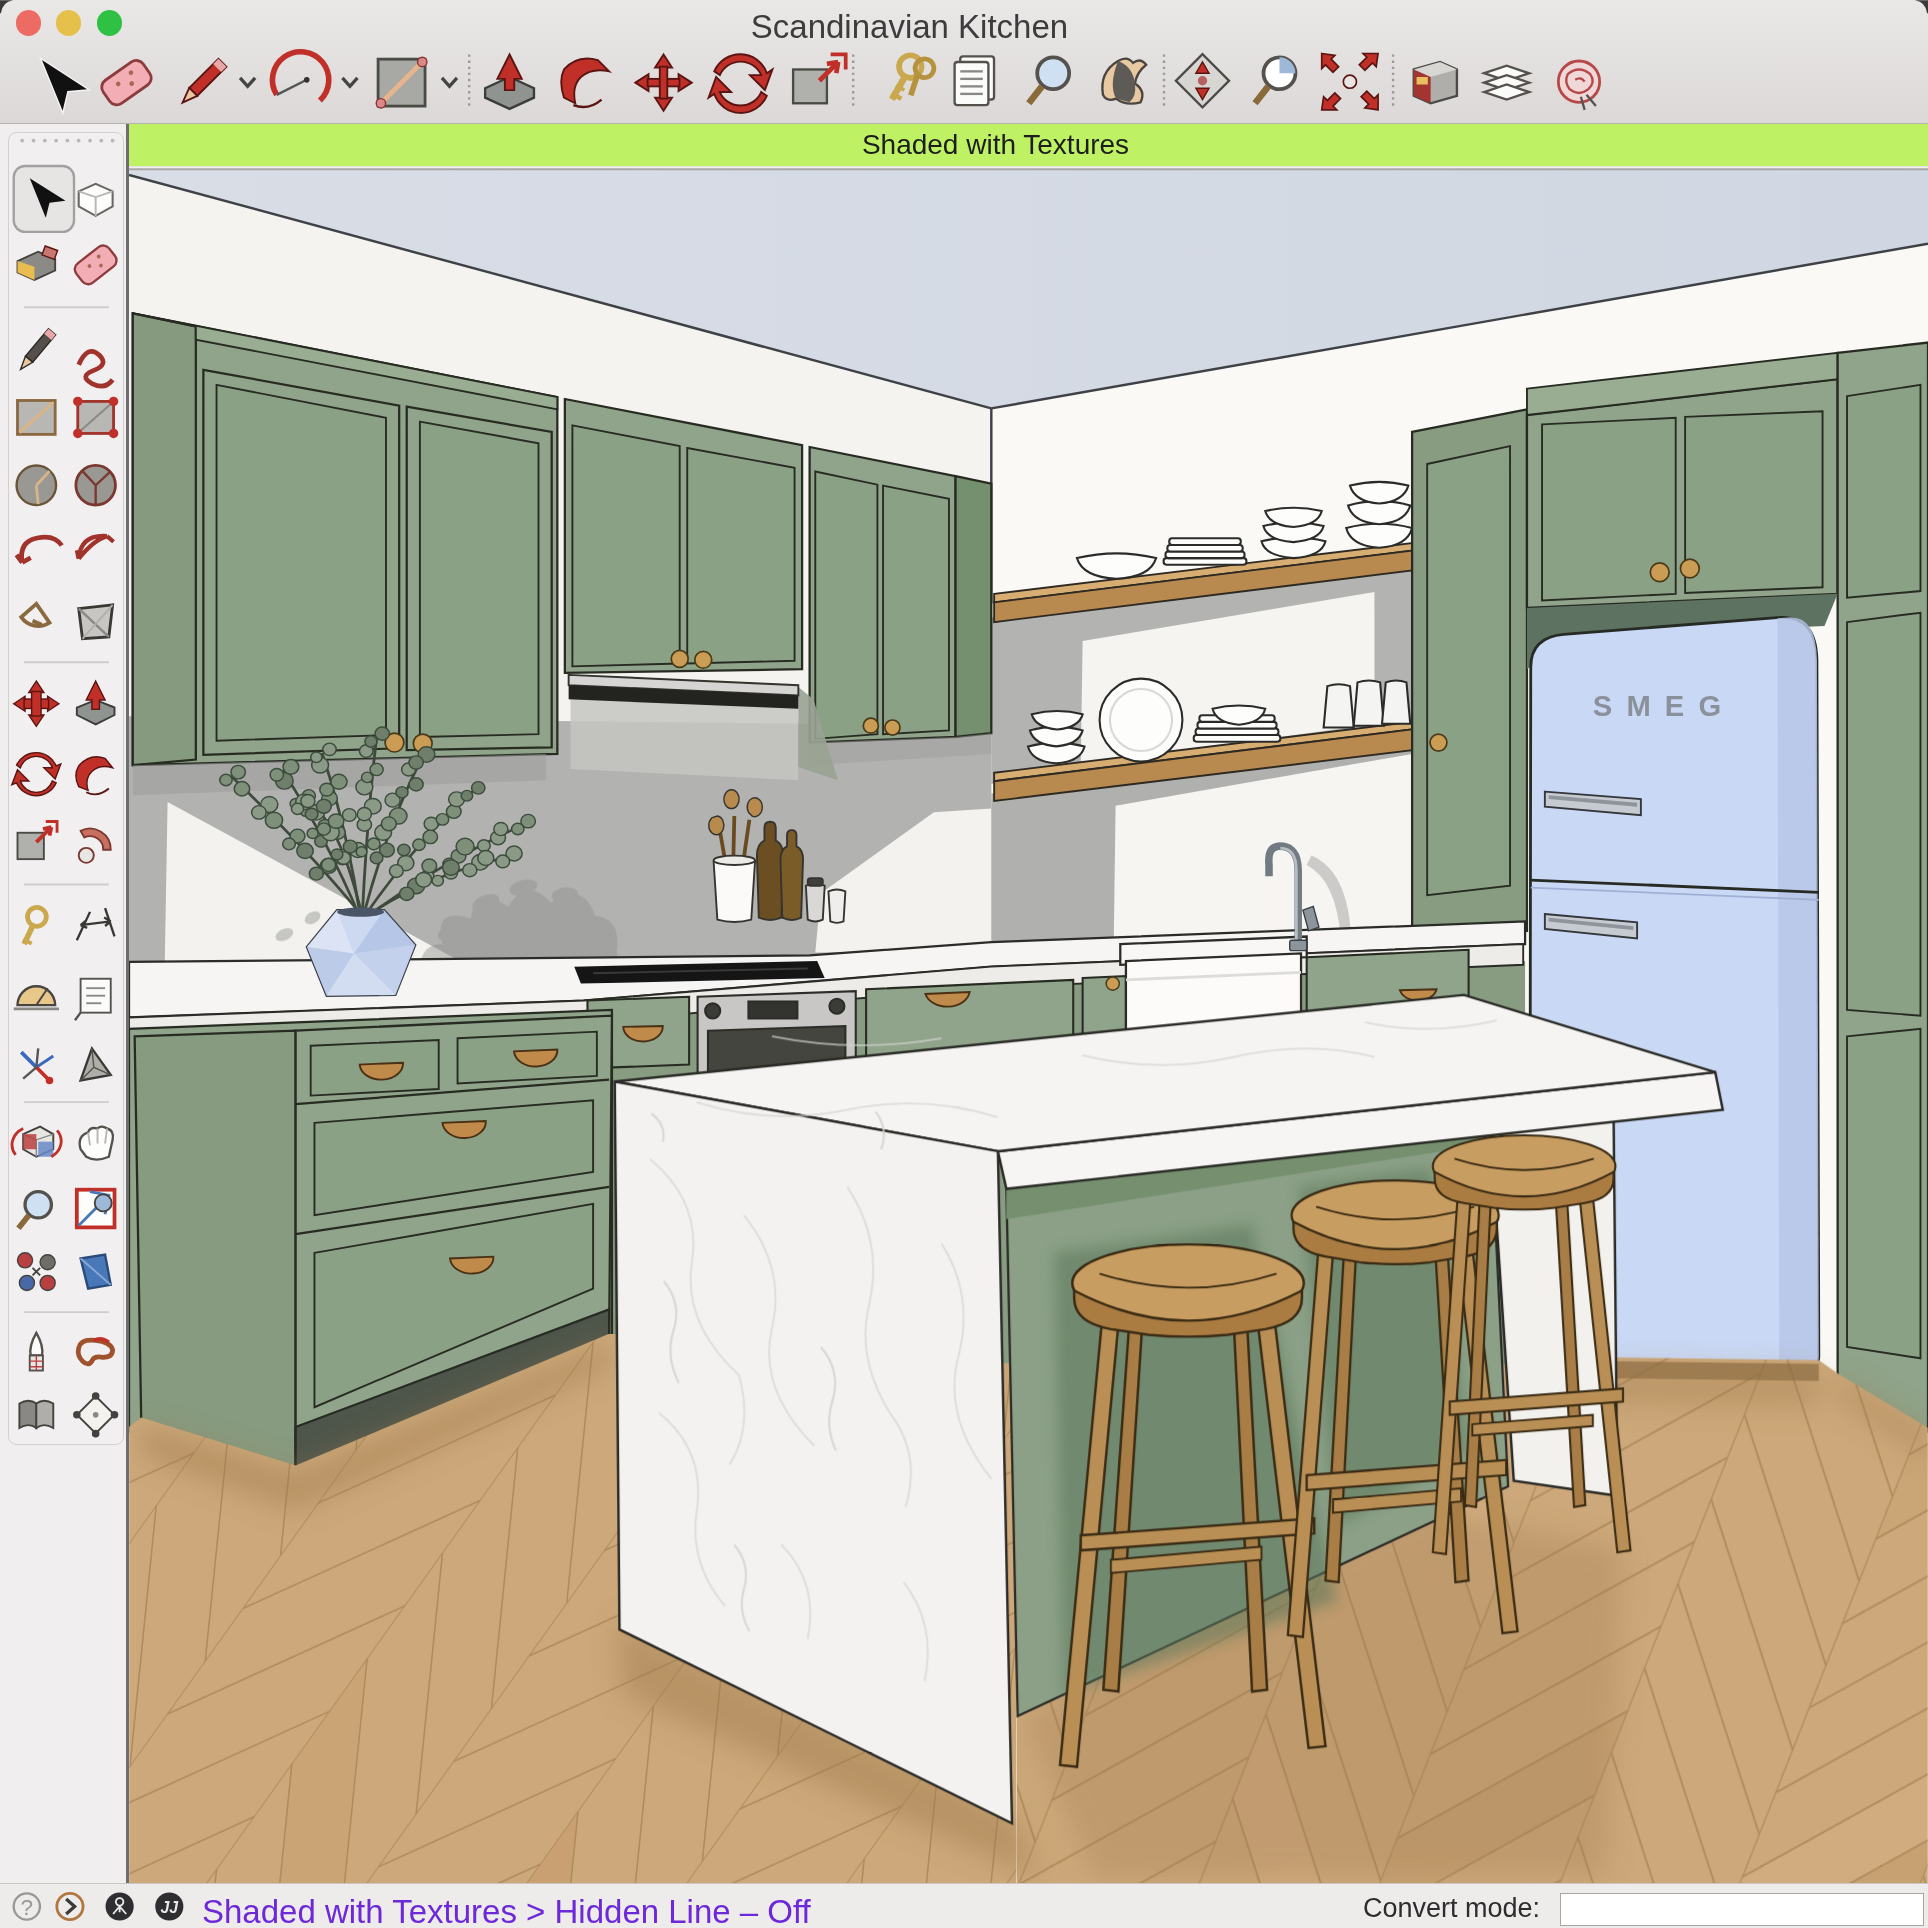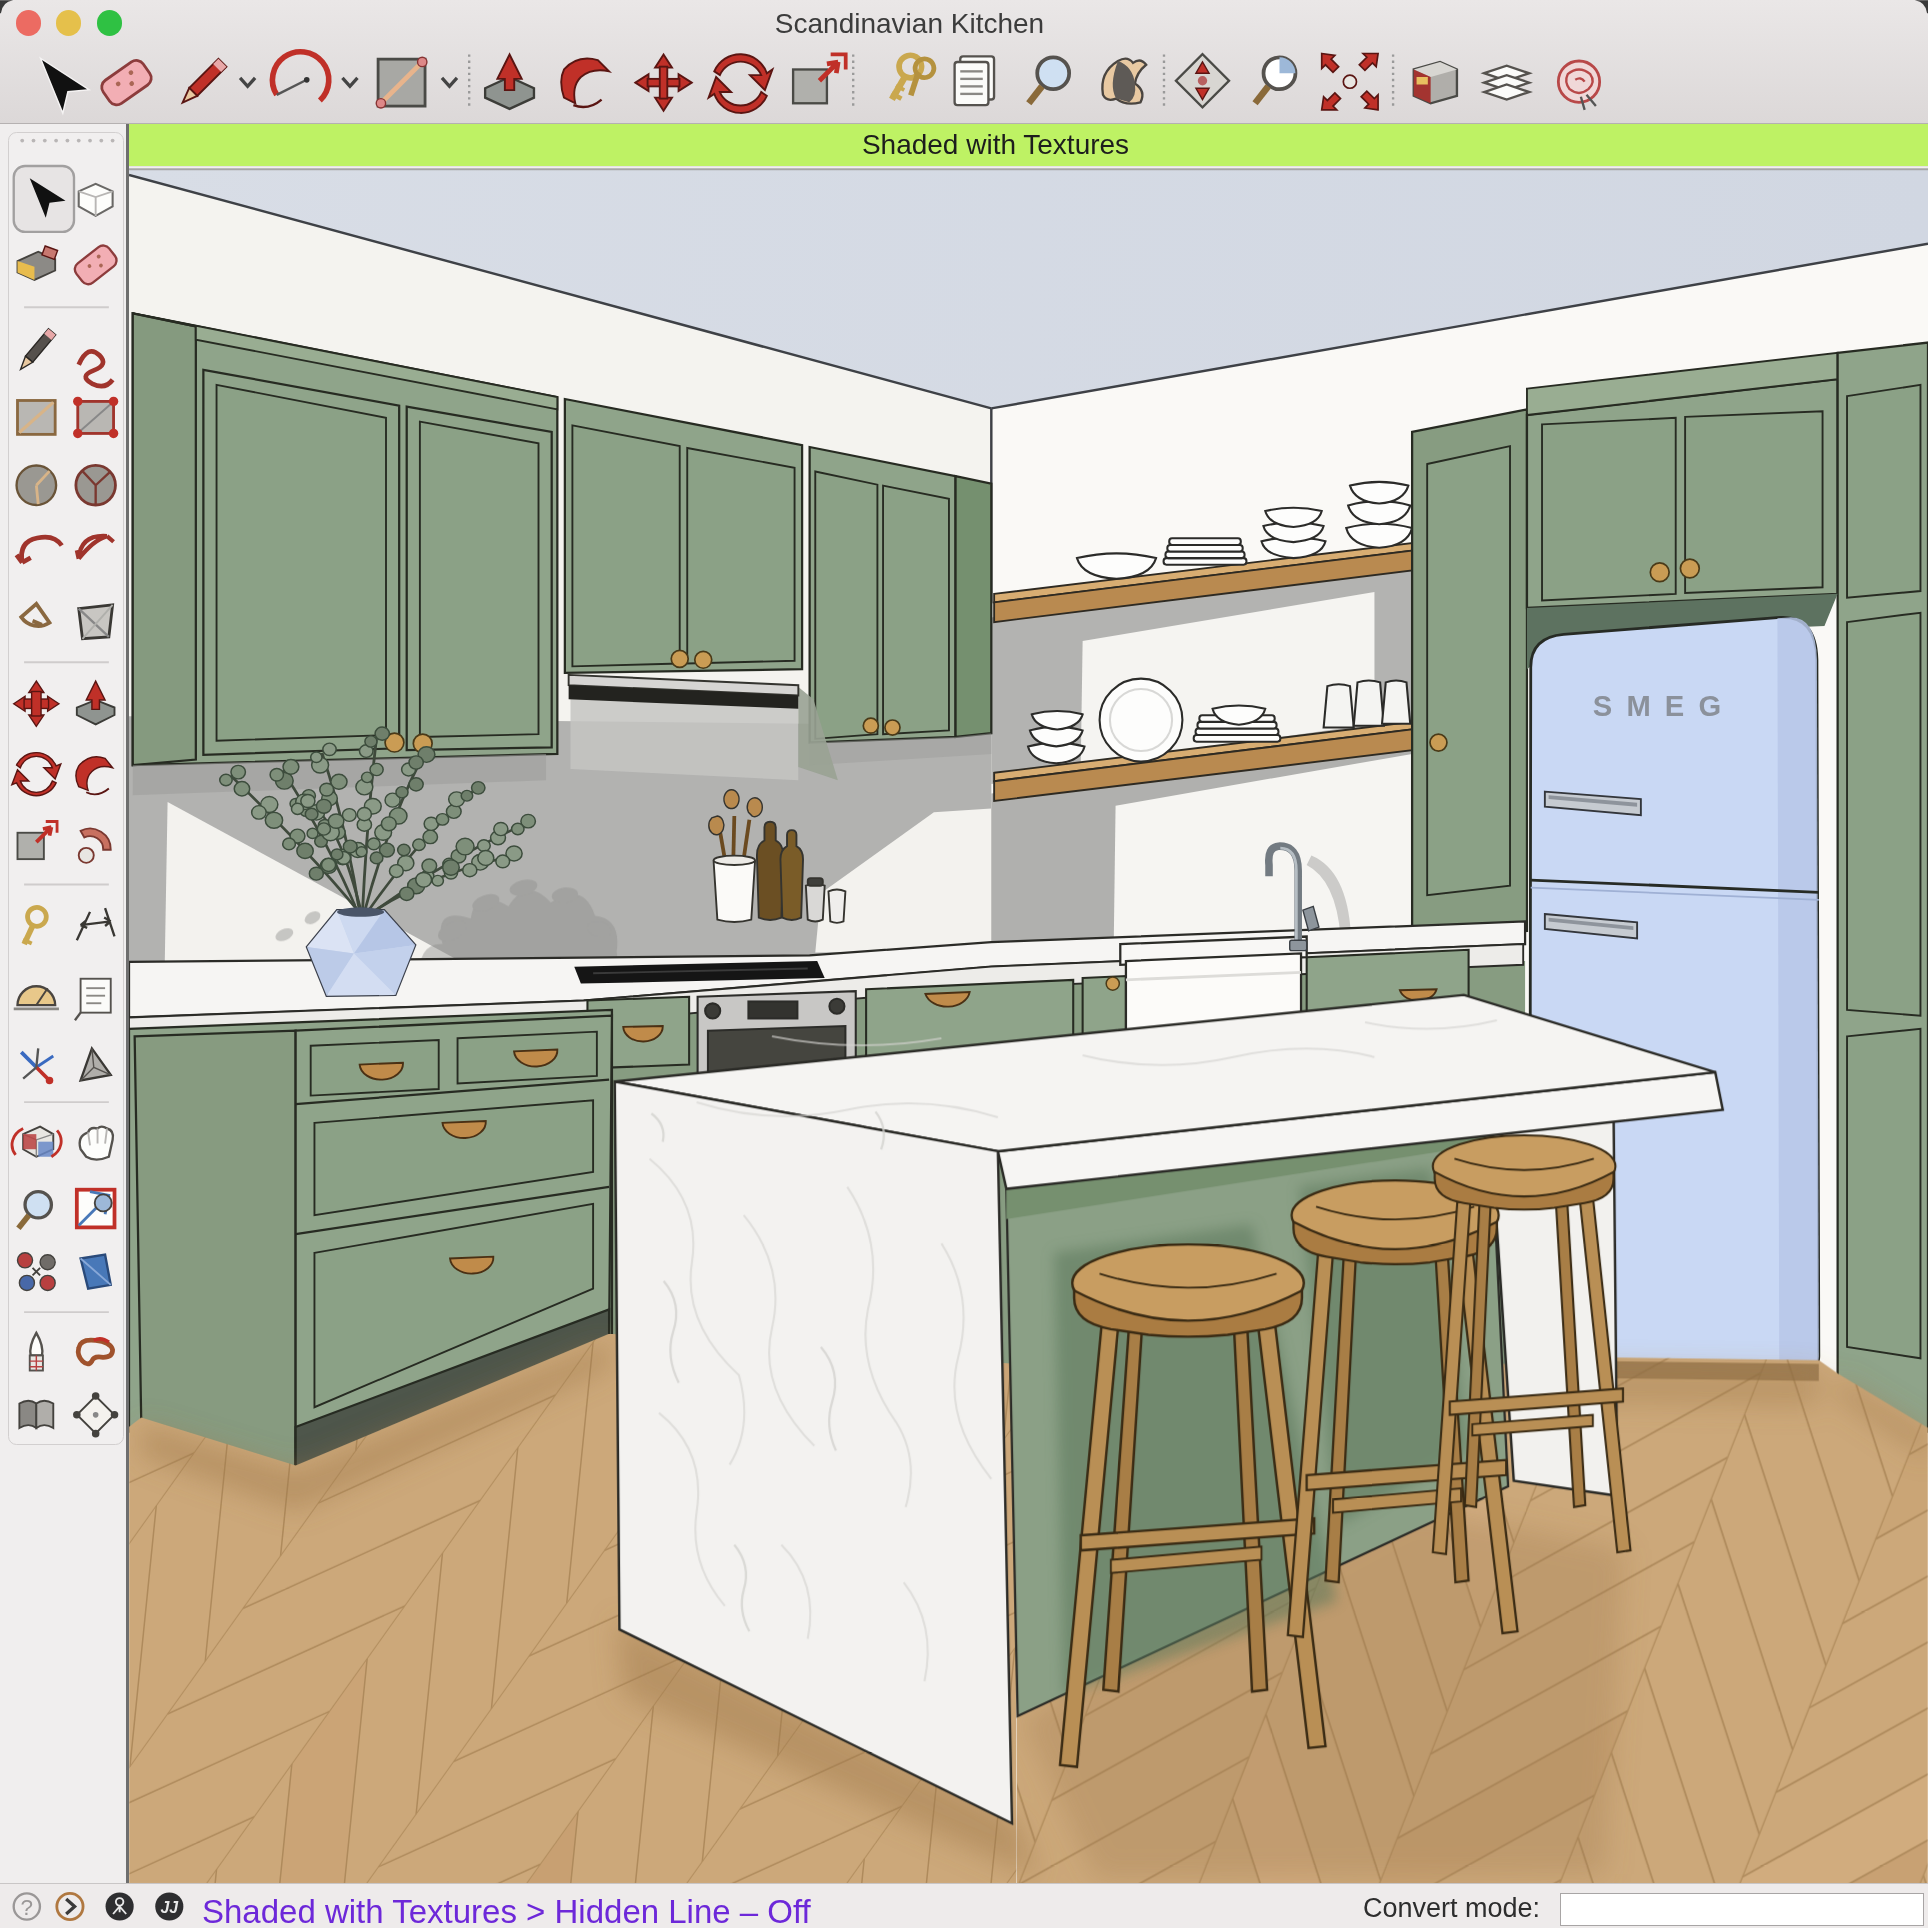--- a/index.html
+++ b/index.html
@@ -1,21 +1,21 @@
 <!DOCTYPE html>
 <html style="font-size:15px"><head>
 <meta charset="utf-8">
 <style>
   html,body{margin:0;padding:0;width:1928px;height:1928px;overflow:hidden;
     font-family:"Liberation Sans",sans-serif;background:#e6e3e3;}
   #win{position:absolute;left:0;top:0;width:1928px;height:1928px;}
   #titlebar{position:absolute;left:0;top:0;width:1928px;height:123px;
     background:linear-gradient(#eae7e7,#dcd8d8);border-bottom:0.9px solid #b5b1b1;}
   #title{position:absolute;left:0;top:7.5px;width:1819px;text-align:center;
-    font-size:28px;color:#3c3c3c;}
+    font-size:33px;color:#3c3c3c;}
   .tl{position:absolute;top:10.4px;width:25.4px;height:25.4px;border-radius:50%;}
   #viewbar{position:absolute;left:129px;top:124px;width:1799px;height:42px;
     background:#bef264;}
   #viewbar span{position:absolute;left:0;top:4.7px;width:1733px;text-align:center;
     font-size:28px;color:#1d1d1d;}
   #leftstrip{position:absolute;left:0;top:124px;width:129px;height:1759px;background:#f0eeee;}
   #vpborder{position:absolute;left:126px;top:124px;width:2.8px;height:1759px;background:#6e6e6e;}
   #palette{position:absolute;left:7.5px;top:132px;width:114px;height:1311px;
     background:#f1efef;border:0.9px solid #d2cfcf;border-radius:8.5px;}
   #statusbar{position:absolute;left:0;top:1883px;width:1928px;height:45px;

